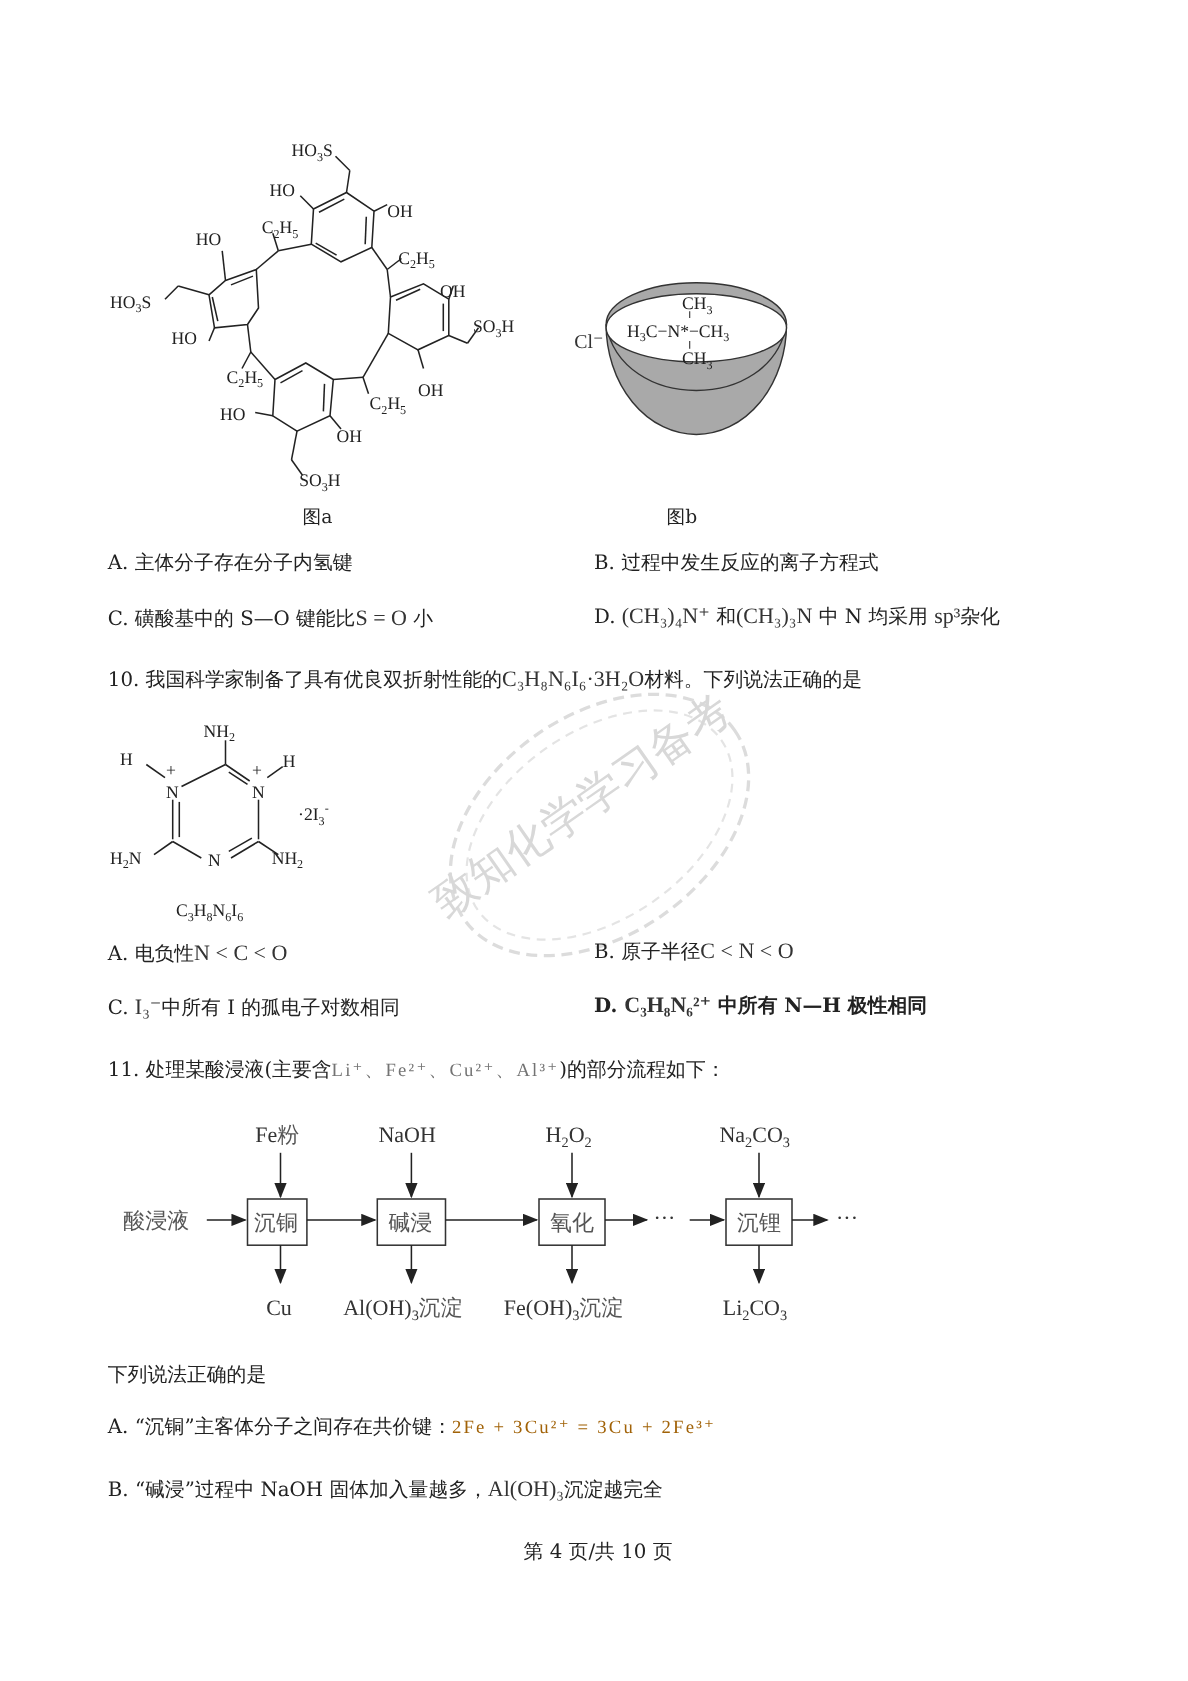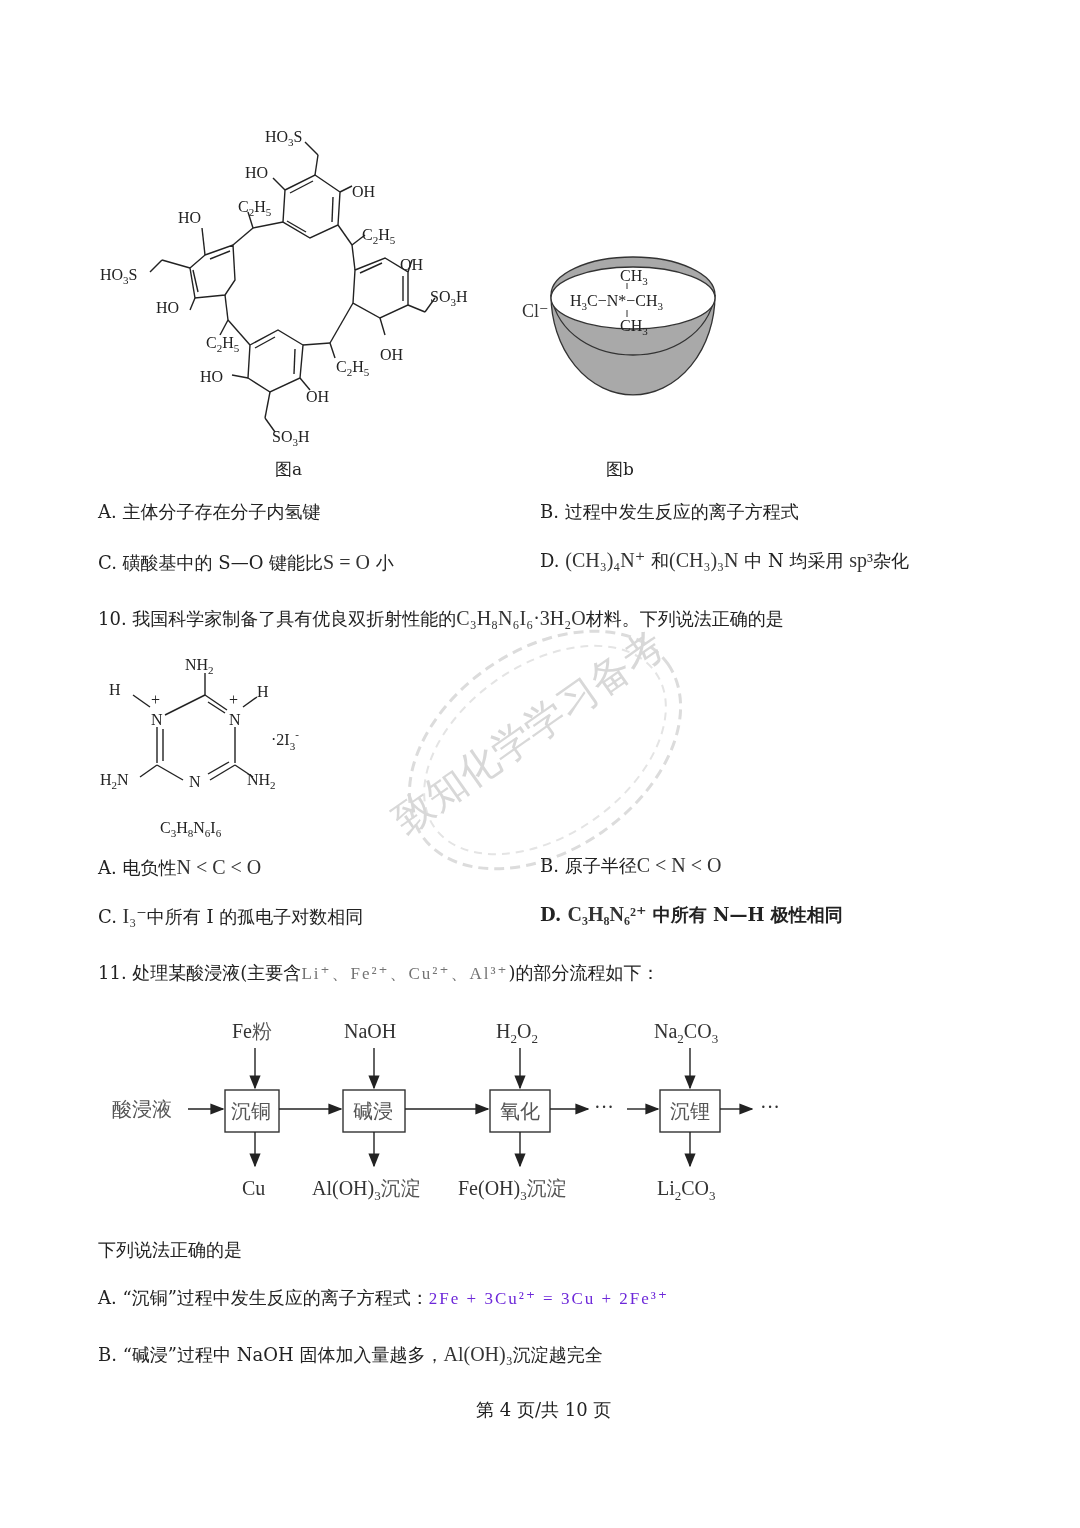--- a/index.html
+++ b/index.html
@@ -231,19 +231,19 @@
 
     <text class="flow-label" x="142" y="185">Cu</text>
     <text class="flow-label" x="212" y="185">Al(OH)<tspan font-size="13" dy="5">3</tspan><tspan class="flow-label-cn" dy="-5">沉淀</tspan></text>
     <text class="flow-label" x="358" y="185">Fe(OH)<tspan font-size="13" dy="5">3</tspan><tspan class="flow-label-cn" dy="-5">沉淀</tspan></text>
     <text class="flow-label" x="557" y="185">Li<tspan font-size="13" dy="5">2</tspan><tspan dy="-5">CO</tspan><tspan font-size="13" dy="5">3</tspan></text>
   </svg>
 </div>
 
 <div class="abs txt" style="left:98px; top:1238px;">下列说法正确的是</div>
 <div class="abs txt" style="left:98px; top:1286px;">
-  <span>A. “沉铜”过程中发生反应的离子方程式：</span><span class="formula" style="font-size:17px; letter-spacing:2px; color:#6d28d9;">2Fe + 3Cu²⁺ = 3Cu + 2Fe³⁺</span>
+  <span>A. “沉铜”主客体分子之间存在共价键：</span><span class="formula" style="font-size:17px; letter-spacing:2px; color:#a16207;">2Fe + 3Cu²⁺ = 3Cu + 2Fe³⁺</span>
 </div>
 <div class="abs txt" style="left:98px; top:1342px;">
   <span>B. “碱浸”过程中 NaOH 固体加入量越多，</span><span class="formula">Al(OH)₃</span><span>沉淀越完全</span>
 </div>
 
 <div class="abs footer" style="left:476px; top:1398px;">第 4 页/共 10 页</div>
 
 </body></html>

